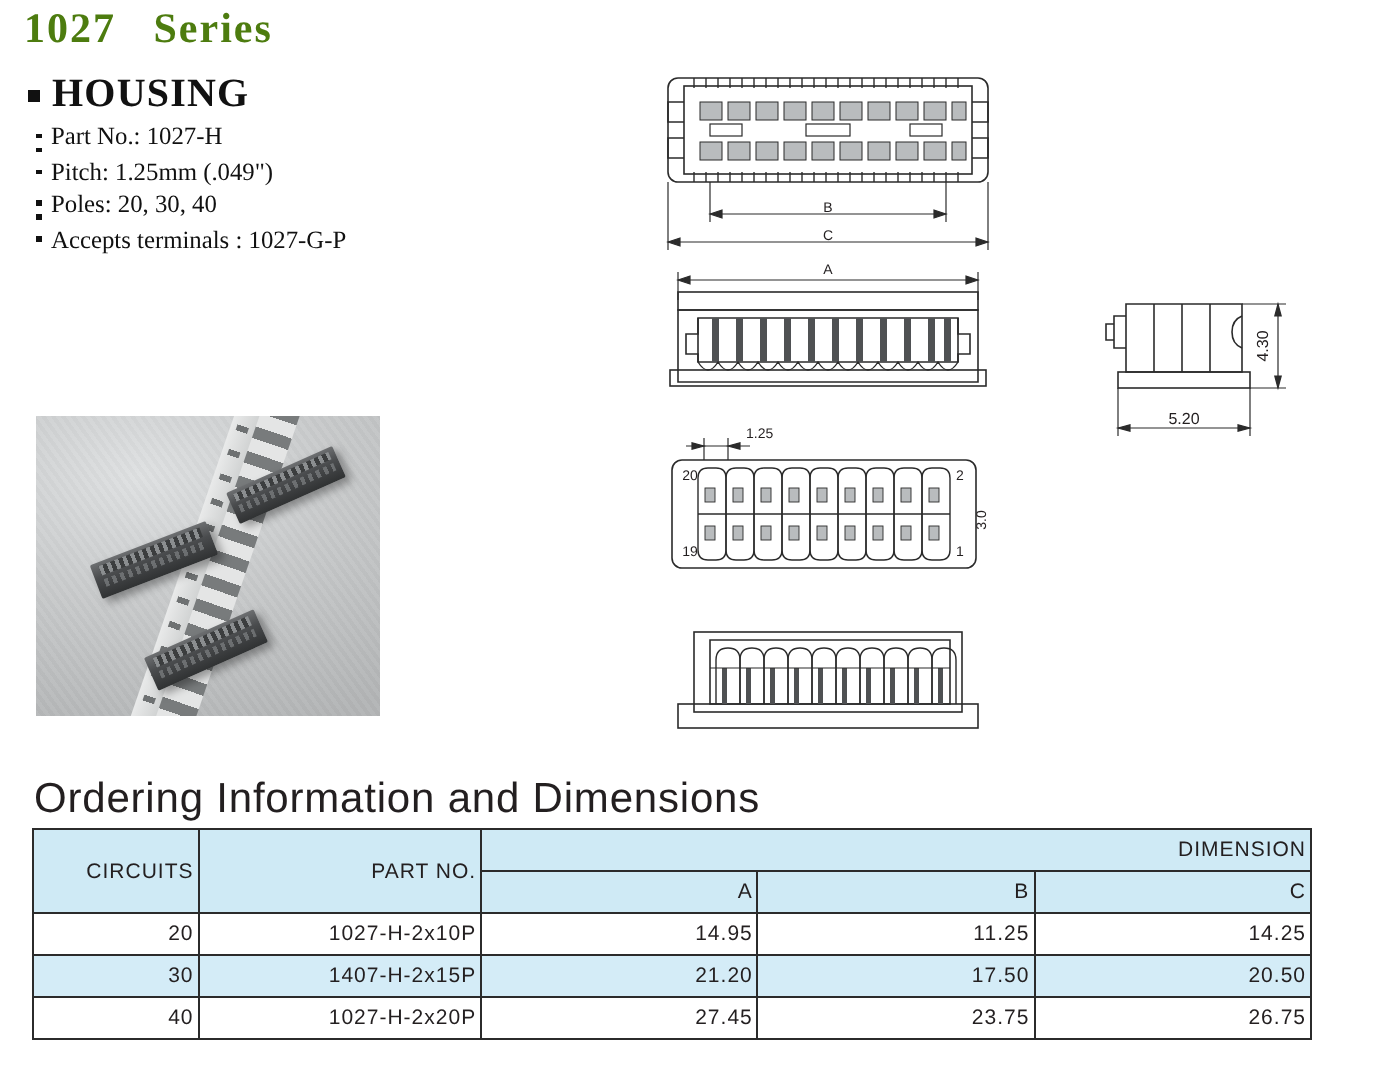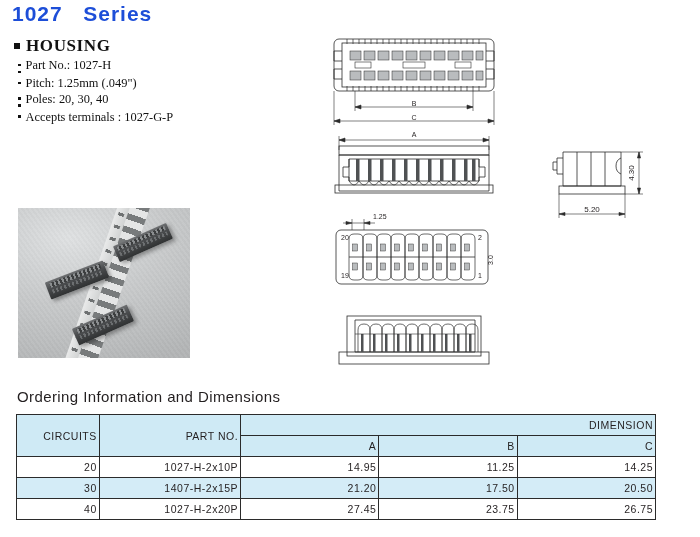--- a/index.html
+++ b/index.html
@@ -14,39 +14,39 @@
     font-family: "Liberation Sans", sans-serif;
     overflow: hidden;
     color: #231f20;
   }
 
   
   #series-title {
     position: absolute;
     left: 12px;
     top: 2px;
-    font-family: Liberation Sans, sans-serif;
+    font-family: Liberation Serif, serif;
     font-weight: bold;
     font-size: 21px;
     letter-spacing: 1px;
-    color: #1d4ed8;
+    color: #4d7c0f;
     white-space: pre;
   }
 
   
   #spec-block {
     position: absolute;
     left: 14px;
     top: 36px;
     width: 300px;
   }
   #spec-heading {
     font-family: "Liberation Serif", serif;
     font-weight: bold;
-    font-size: 17px;
+    font-size: 20px;
     letter-spacing: 0.6px;
     color: #111;
     display: flex;
     align-items: center;
     gap: 6px;
     margin-bottom: 2px;
   }
   .sq-bullet {
     display: inline-block;
     width: 6px;
@@ -158,21 +158,21 @@
   .drawing {
     position: absolute;
   }
 
   
   #ordering-heading {
     position: absolute;
     left: 17px;
     top: 388px;
     font-family: "Liberation Sans", sans-serif;
-    font-size: 15px;
+    font-size: 21px;
     letter-spacing: 0.4px;
     color: #231f20;
   }
 
   
   #dim-table {
     position: absolute;
     left: 16px;
     top: 414px;
     width: 640px;

